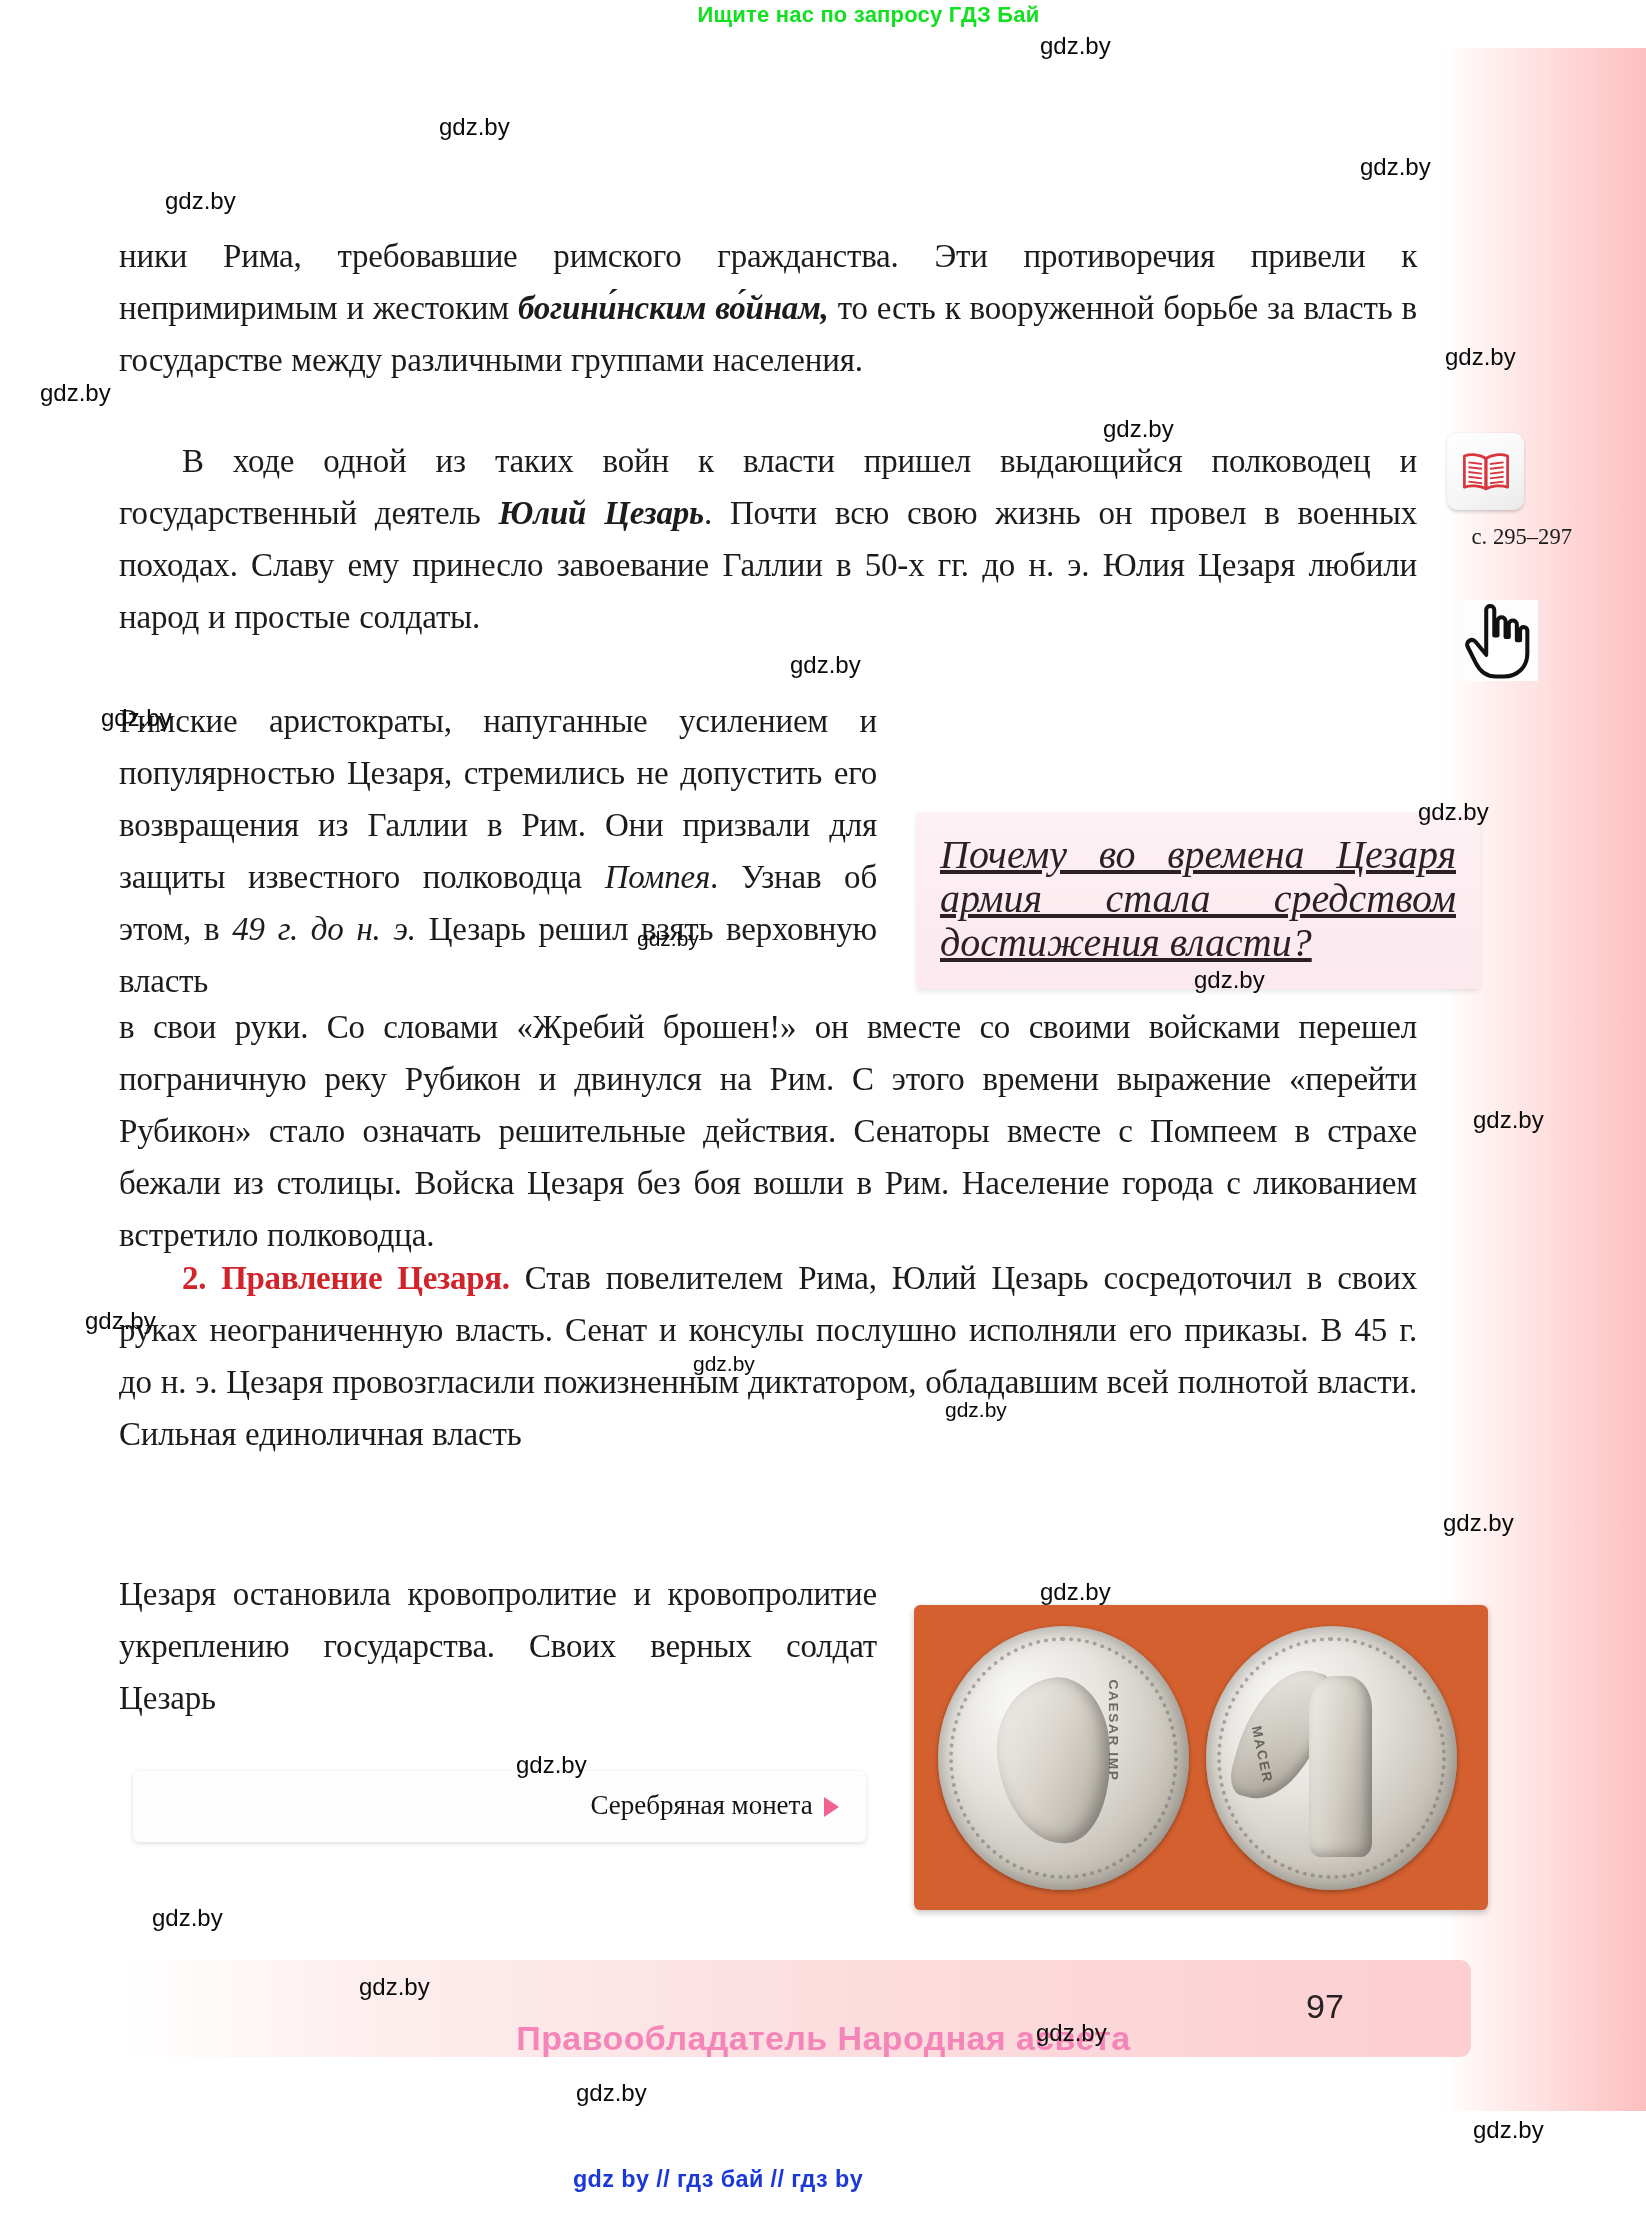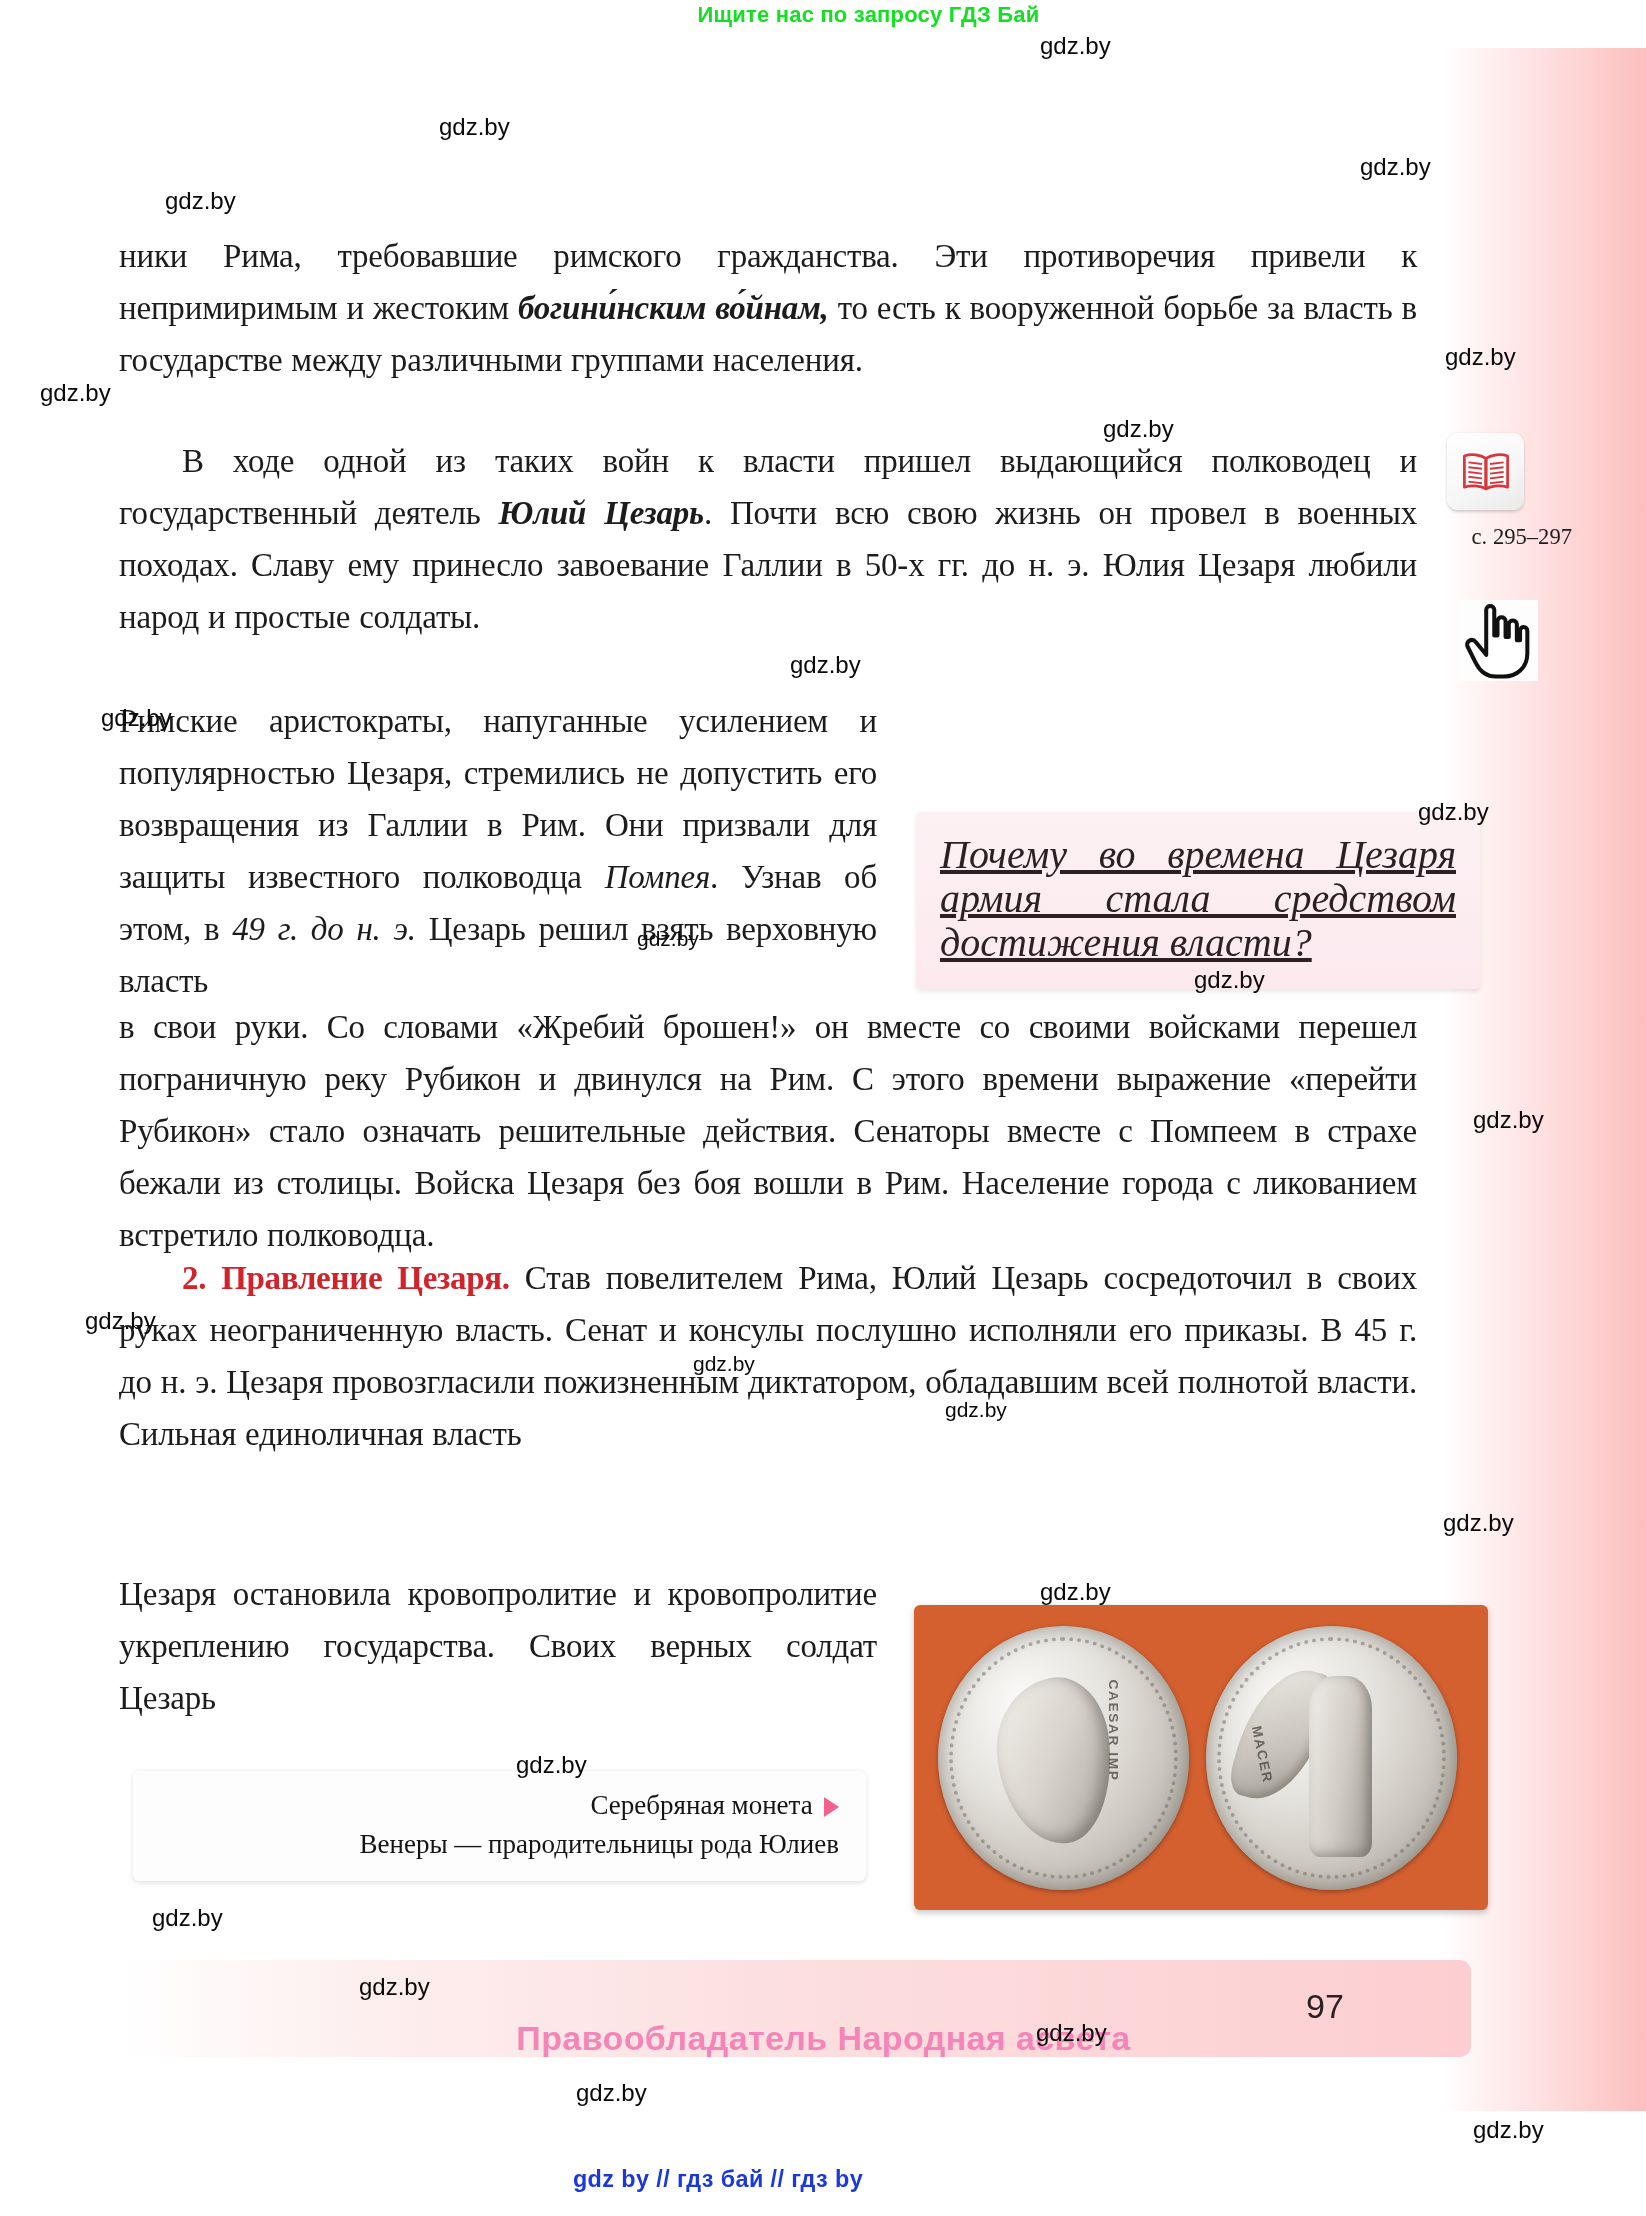--- a/index.html
+++ b/index.html
@@ -351,21 +351,20 @@
     <div class="wing"></div>
     <div class="figure-body"></div>
     <div class="legend" style="left:27px; top:121px; transform:rotate(78deg);">MACER</div>
   </div>
 </div>
 
 <div id="coin-caption">
   <div class="cap-line">
     <span>Серебряная монета</span><span id="cap-arrow"></span>
   </div>
-  <div class="cap-line">Венеры — прародительницы рода Юлиев</div>
 </div>
 
 <div id="footer-band"></div>
 <div id="page-number">97</div>
 <div id="rights-watermark">Правообладатель Народная асвета</div>
 <div id="bottom-link">gdz by  //  гдз бай  //  гдз by</div>
 
 <div id="watermark-layer">
     <div class="wm" style="left: 1040px; top: 32px; font-size: 24px;">gdz.by</div>
     <div class="wm" style="left: 439px; top: 113px; font-size: 24px;">gdz.by</div>

